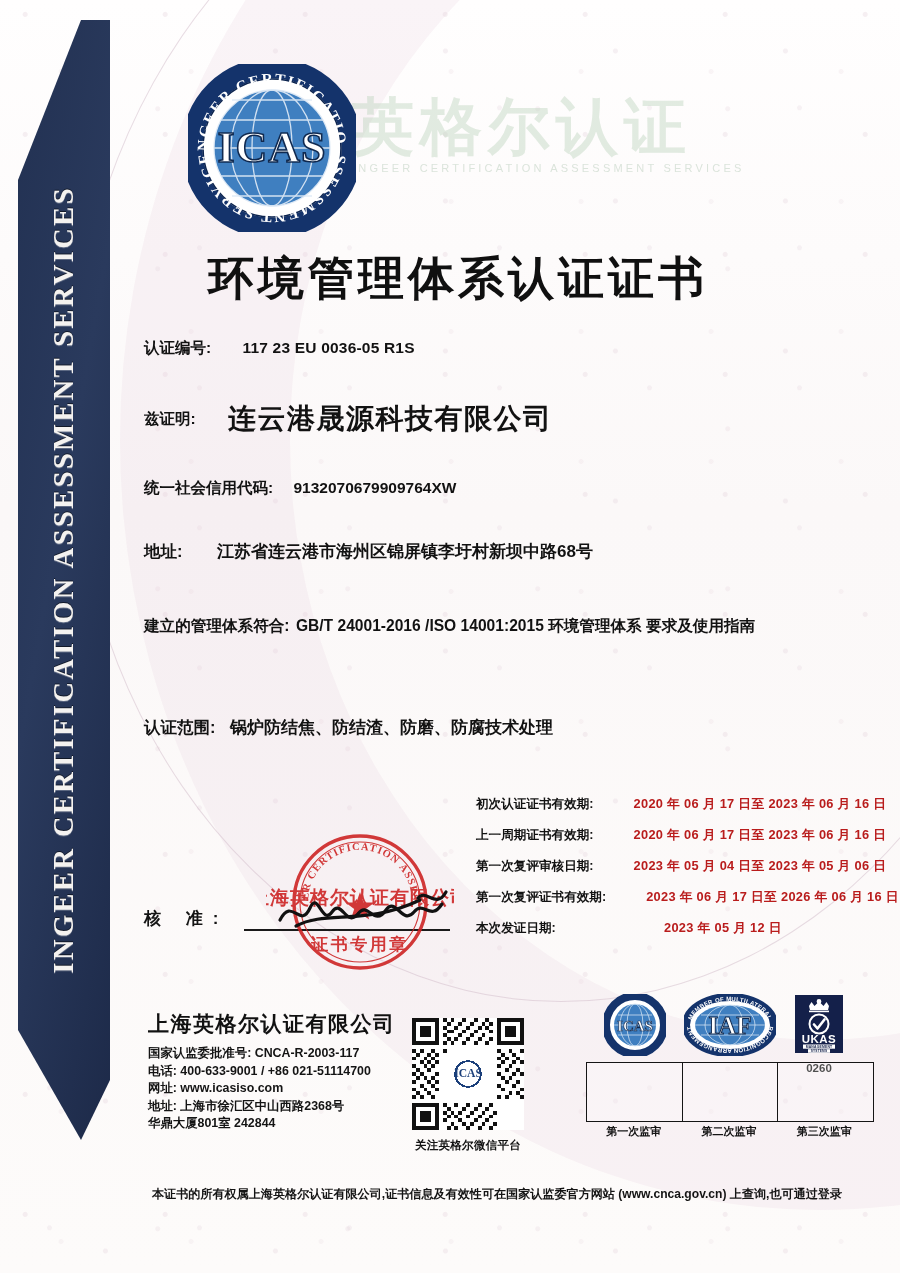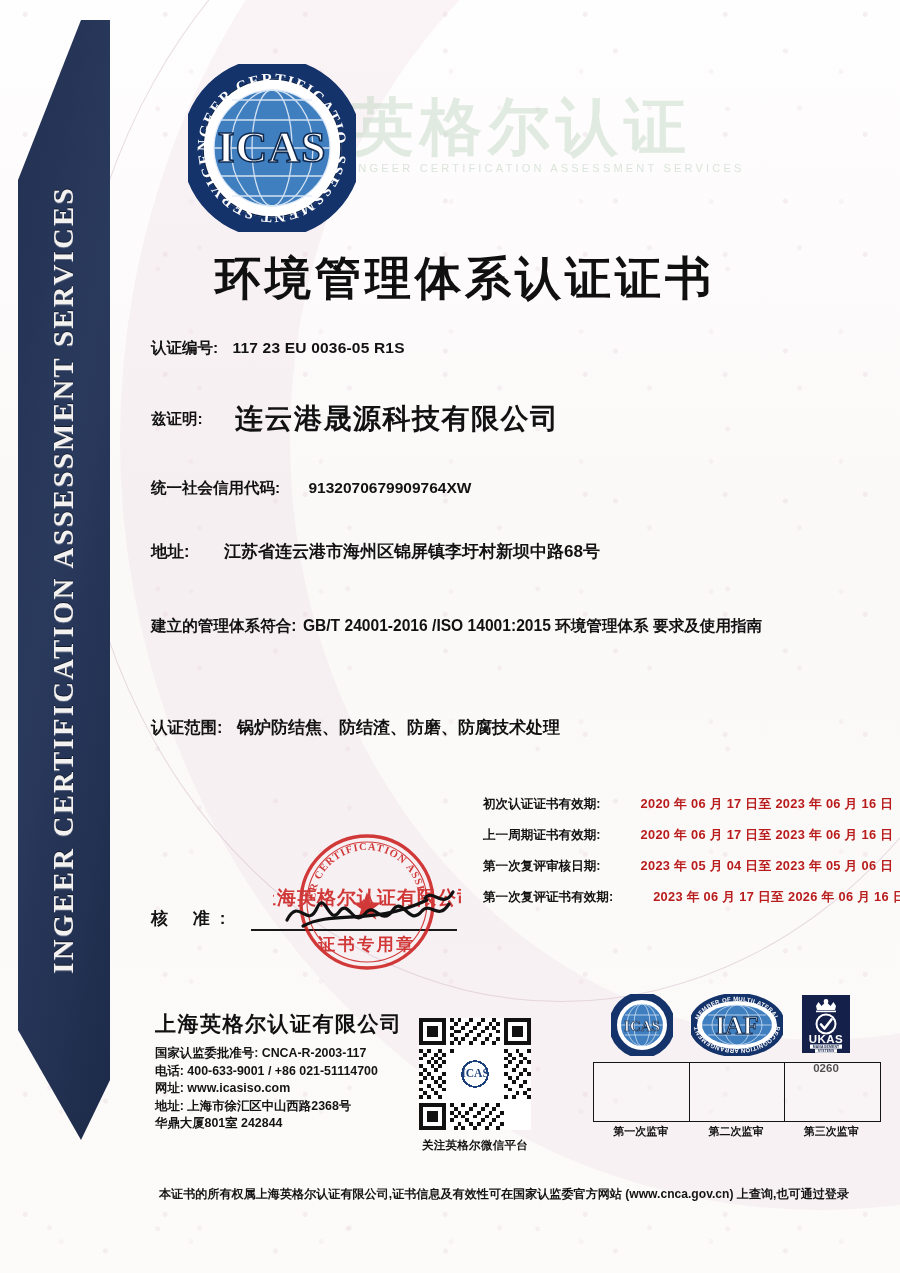--- a/index.html
+++ b/index.html
@@ -72,44 +72,44 @@
     color:rgba(186,210,186,.42);
     line-height:62px;white-space:nowrap;
   }
   .head-wm .wm-small{
     font-size:11px;letter-spacing:3.2px;
     color:rgba(190,208,192,.55);
     margin-top:4px;white-space:nowrap;
   }
 
   
-  .cert-body{position:absolute;left:15px;top:0;width:800px;height:1273px;z-index:6;}
+  .cert-body{position:absolute;left:8px;top:0;width:800px;height:1273px;z-index:6;}
 
   .cert-title{
     position:absolute;left:0;top:248px;width:900px;text-align:center;
     font-family:"Liberation Serif","DejaVu Serif",serif;
     font-weight:700;font-size:46px;letter-spacing:4px;color:#101010;
   }
 
   .f-row{position:absolute;font-size:15px;font-weight:700;color:#121212;white-space:nowrap;}
   .f-label{display:inline-block;font-weight:700;}
   .f-val{display:inline-block;font-weight:700;}
 
   .row-certno{left:136px;top:338px;font-size:15.5px;}
-  .row-certno .f-val{margin-left:10px;letter-spacing:.2px;}
+  .row-certno .f-val{margin-left:27px;letter-spacing:.2px;}
 
   .row-company{left:136px;top:396px;font-size:15.5px;}
   .row-company .f-val{
     font-size:28px;margin-left:28px;letter-spacing:1.5px;
     font-family:"Liberation Serif","DejaVu Serif",serif;font-weight:700;
     position:relative;top:4px;
   }
 
   .row-credit{left:136px;top:478px;font-size:15.5px;}
-  .row-credit .f-val{margin-left:24px;}
+  .row-credit .f-val{margin-left:16px;}
 
   .row-address{left:136px;top:540px;font-size:16.5px;}
   .row-address .f-val{margin-left:30px;font-size:17px;}
 
   .row-standard{left:136px;top:616px;font-size:15.6px;}
   .row-standard .f-val{margin-left:2px;}
 
   .row-scope{left:136px;top:690px;font-size:16.5px;}
   .row-scope .f-val{margin-left:10px;font-size:17px;margin-top:26px;}
 
@@ -248,20 +248,24 @@
       <div class="date-label">上一周期证书有效期:</div>
       <div class="date-value">2020 年 06 月 17 日至 2023 年 06 月 16 日</div>
     </div>
     <div class="date-row">
       <div class="date-label">第一次复评审核日期:</div>
       <div class="date-value">2023 年 05 月 04 日至 2023 年 05 月 06 日</div>
     </div>
     <div class="date-row">
       <div class="date-label">第一次复评证书有效期:</div>
       <div class="date-value">2023 年 06 月 17 日至 2026 年 06 月 16 日</div>
+    </div>
+    <div class="date-row">
+      <div class="date-label">本次发证日期:</div>
+      <div class="date-value">2023 年 05 月 12 日</div>
     </div>
   </div>
 
   <div class="approve-label">核    准:</div>
   <div class="approve-line"></div>
 
   <svg class="red-seal" viewBox="0 0 188 140">
     <g opacity="0.88">
       <circle cx="94" cy="70" r="66" fill="none" stroke="#cc1f1f" stroke-width="3.4"></circle>
       <circle cx="94" cy="70" r="60" fill="none" stroke="#cc1f1f" stroke-width="1.1"></circle>

